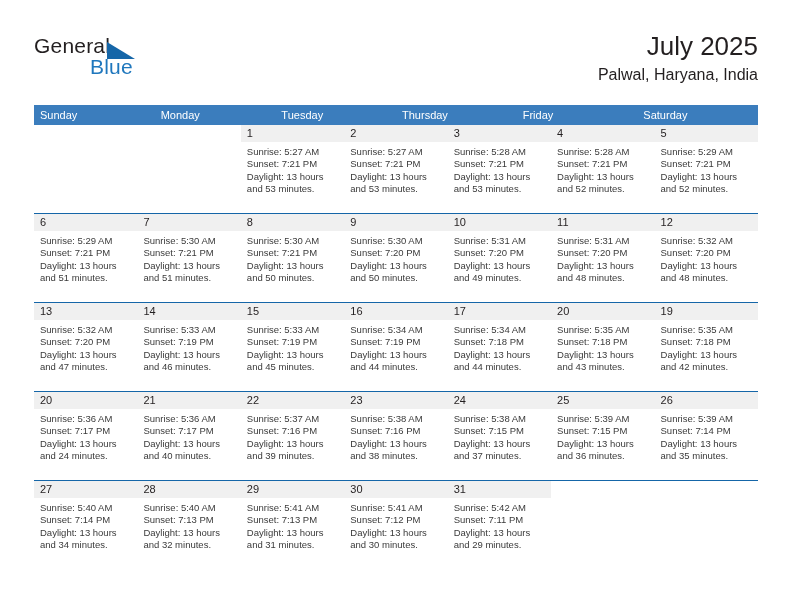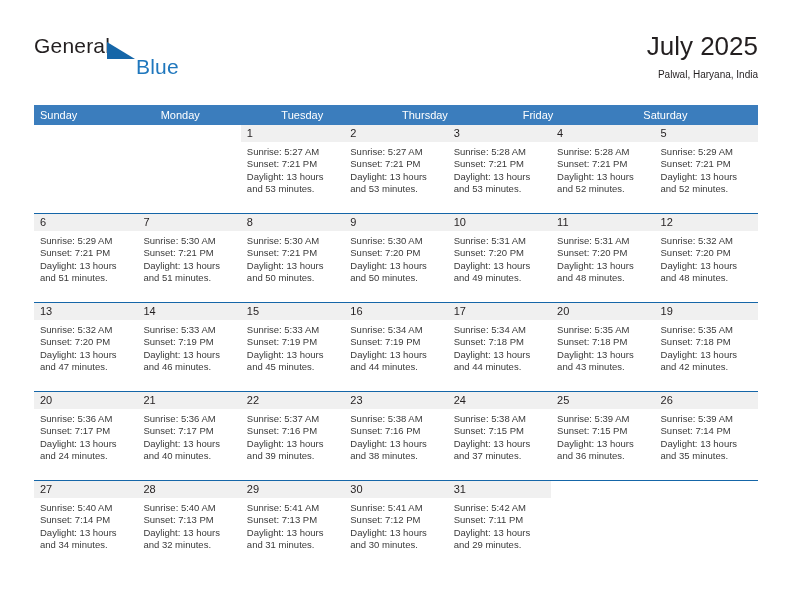--- a/index.html
+++ b/index.html
@@ -48,21 +48,20 @@
     font-family: "Liberation Sans", sans-serif;
   }
   .logo-blue {
     position: absolute;
     left: 56px;
     top: 21px;
     font-size: 21px;
     letter-spacing: 0.2px;
     color: #1f77bd;
     font-family: "Liberation Sans", sans-serif;
-    margin-left: 46px;
   }
   .logo-triangle {
     position: absolute;
     left: 73px;
     top: 8px;
     width: 0;
     height: 0;
     border-left: 28px solid #1566a8;
     border-top: 17px solid transparent;
   }
@@ -75,21 +74,21 @@
   }
   .cal-title {
     font-size: 26px;
     color: #231f20;
     line-height: 32px;
     white-space: nowrap;
     font-weight: normal;
     margin: 0;
   }
   .cal-subtitle {
-    font-size: 10px;
+    font-size: 16px;
     color: #231f20;
     line-height: 20px;
     margin-top: 3px;
     white-space: nowrap;
     margin-left: 33px;
   }
 
   
   .calendar {
     position: absolute;

